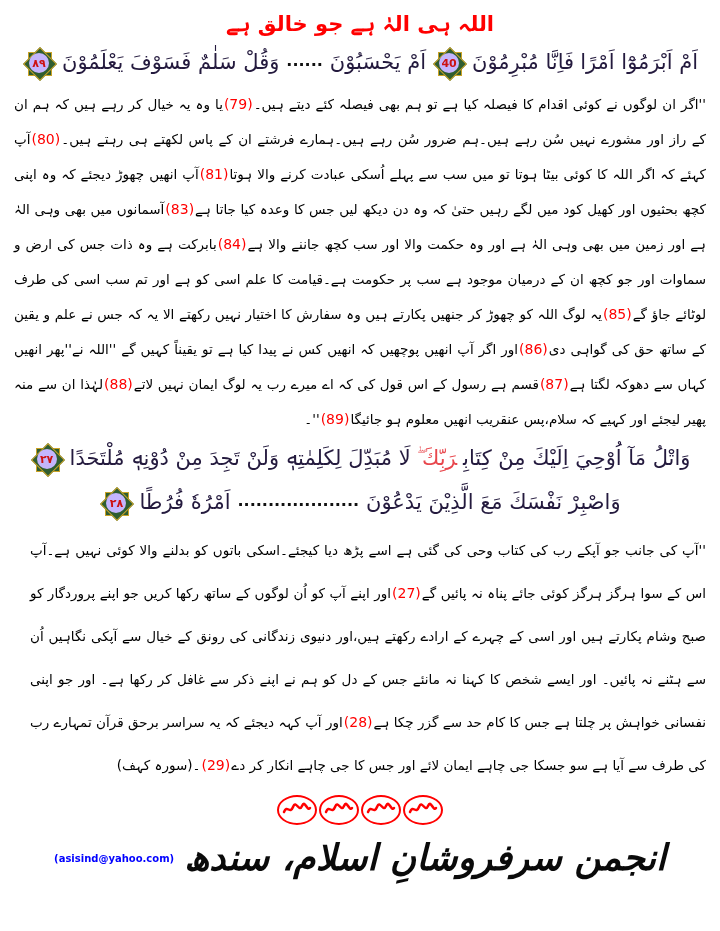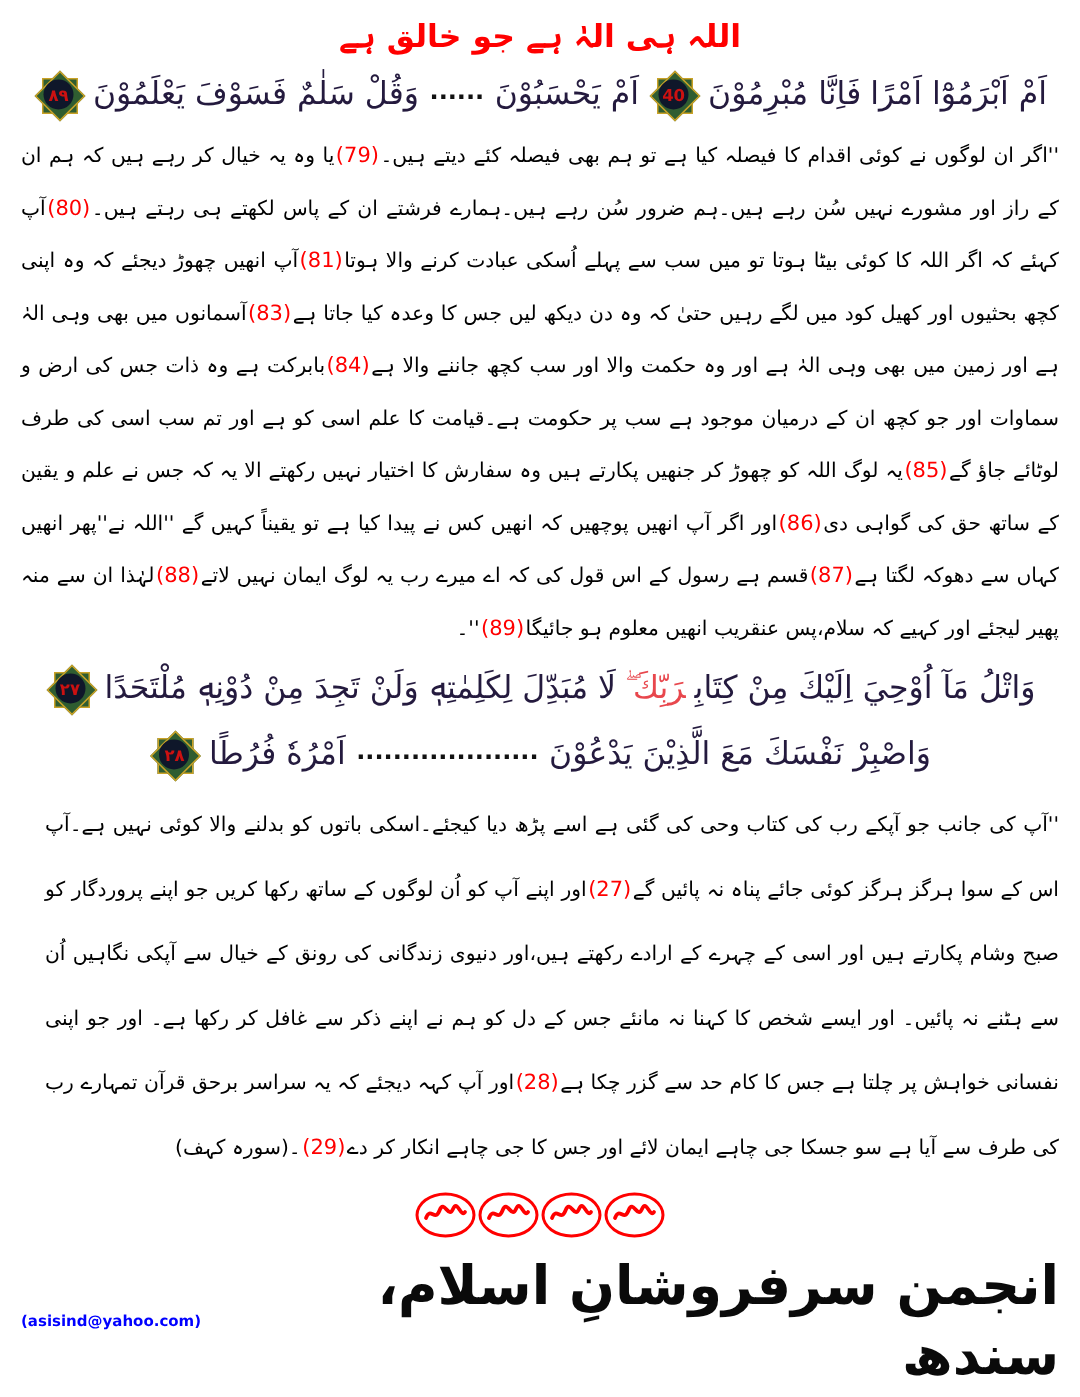--- a/index.html
+++ b/index.html
@@ -13,37 +13,37 @@
         margin:2px 0 4px 0;}
   .ayah .seg{margin:0 3px;}
   .ayah .dots{letter-spacing:1.5px;font-weight:bold;color:#111;font-size:16px;vertical-align:3px;margin:0 4px;}
   .ayah .hl{color:#e8474d;margin:0 3px;}
 
   .medallion{position:relative;display:inline-block;width:30px;height:30px;
              vertical-align:-9px;margin:0 5px;}
   .medallion::before,.medallion::after{content:"";position:absolute;left:4px;top:4px;
              width:22px;height:22px;background:#2f5d31;border:1px solid #c9a227;}
   .medallion::after{transform:rotate(45deg);}
-  .mnum{position:absolute;left:5px;top:5px;width:20px;height:20px;background:#0f172a;
+  .mnum{position:absolute;left:5px;top:5px;width:20px;height:20px;background:#c4b5fd;
         border-radius:50%;z-index:1;color:#cc1111;font-weight:bold;font-size:11px;
         display:flex;align-items:center;justify-content:center;line-height:1;}
 
   .urdu{direction:rtl;text-align:justify;color:#000;}
   .para1{font-size:13.5px;line-height:35px;margin:4px 0 2px 0;}
   .para2{font-size:13.5px;line-height:43px;margin:6px 0 0 16px;}
   .vnum{color:#ff0000;font-weight:normal;font-size:14px;direction:ltr;unicode-bidi:embed;padding:0 1px;}
 
   .orn-row{text-align:center;margin:8px 0 4px 0;}
   .orn{display:inline-block;width:36px;height:26px;border:2px solid #ff0000;border-radius:50%;
        margin:0 1px;vertical-align:middle;overflow:hidden;}
   .orn svg{display:block;width:100%;height:100%;}
 
   .footer{display:flex;justify-content:center;align-items:center;gap:10px;direction:ltr;margin-top:10px;}
   .email{color:#0000ff;font-weight:bold;font-size:10px;white-space:nowrap;}
-  .org{direction:rtl;color:#0a0a0a;font-size:36px;font-weight:bold;line-height:1.3;}
+  .org{direction:rtl;color:#0a0a0a;font-size:36px;font-weight:bold;line-height:1.3;font-style:italic;}
 </style>
 </head>
 <body>
 
 <div class="page">
 
   <div class="title">اللہ ہی الہٰ ہے جو خالق ہے</div>
 
   <div class="ayah"><span class="seg">اَمْ اَبْرَمُوْٓا اَمْرًا</span><span class="seg">فَاِنَّا مُبْرِمُوْنَ</span><span class="medallion"><span class="mnum">40</span></span><span class="seg">اَمْ يَحْسَبُوْنَ</span><span class="dots">......</span><span class="seg">وَقُلْ سَلٰمٌ فَسَوْفَ يَعْلَمُوْنَ</span><span class="medallion"><span class="mnum">٨٩</span></span></div>
 

